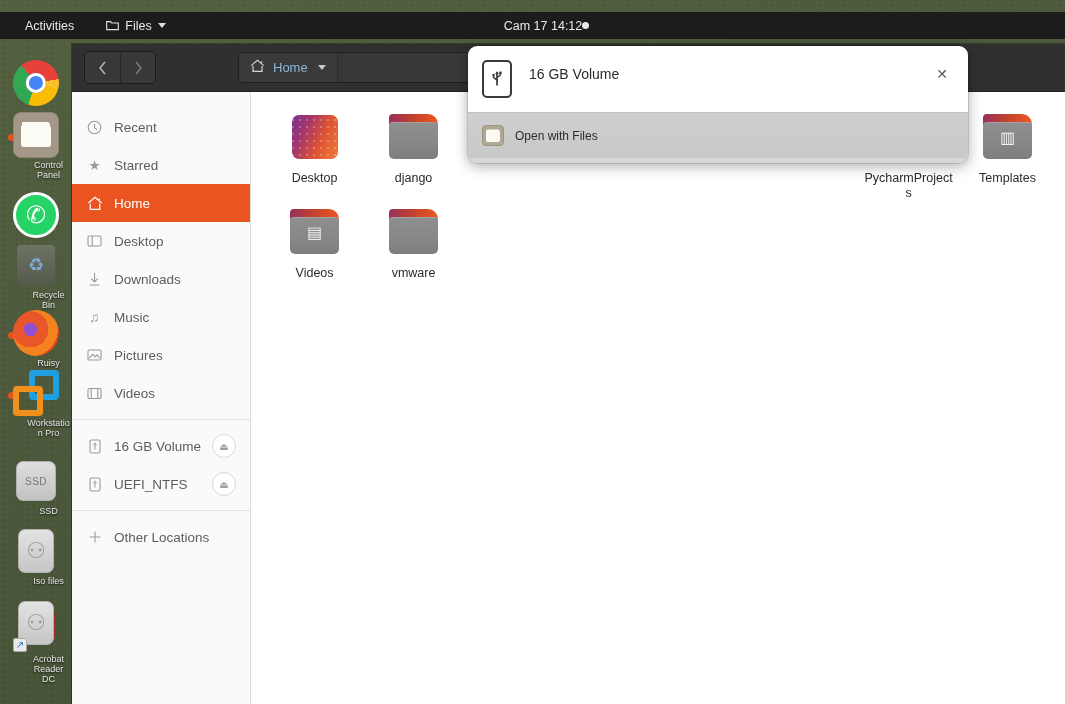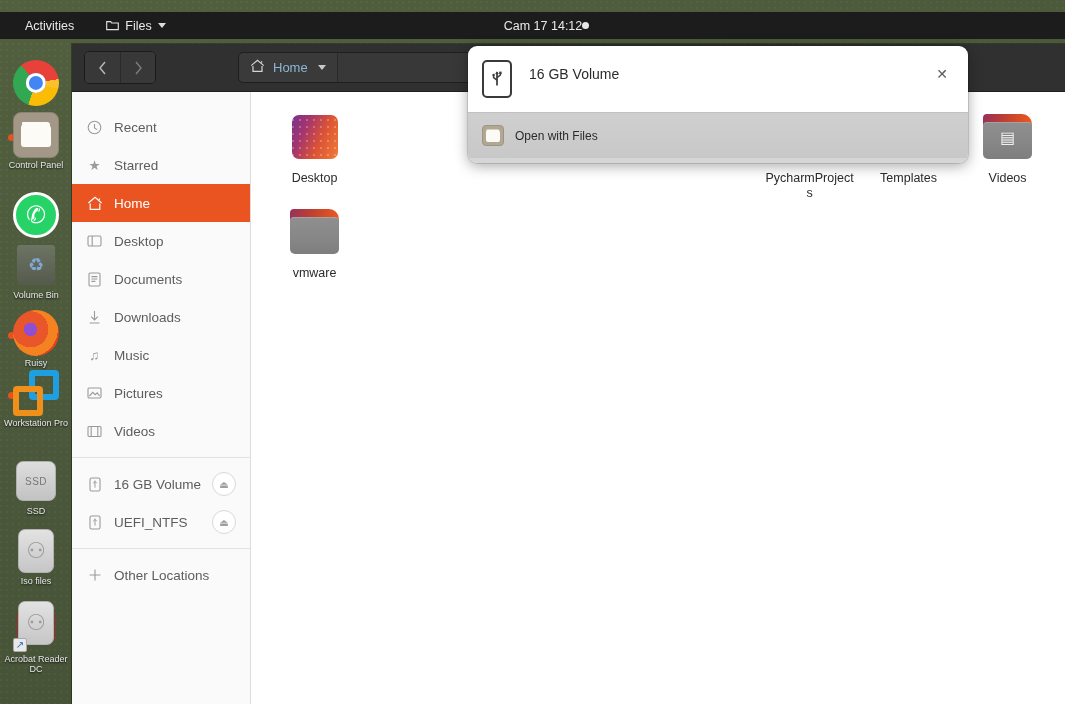--- a/index.html
+++ b/index.html
@@ -26,20 +26,21 @@
   .desk-item {
     position: absolute; left: 0; width: 72px;
     display: flex; flex-direction: column; align-items: center;
   }
   .desk-glyph { width: 46px; height: 46px; position: relative; }
   .desk-label {
     margin-top: 2px; width: 70px; text-align: center;
     font-size: 9px; line-height: 10px; color: #e8e8e8;
     text-shadow: 0 1px 2px rgba(0,0,0,0.85);
     word-wrap: break-word;
+    padding-left: 25px;
   }
   .sel-dot {
     position: absolute; left: 8px; top: 22px;
     width: 7px; height: 7px; border-radius: 50%;
     background: #e8511c;
   }
   
   .ic-chrome {
     border-radius: 50%;
     background:
@@ -341,21 +342,21 @@
 
     <div class="desk-item" style="top:172px">
       <div class="desk-glyph ic-whatsapp"></div>
       <div class="desk-label"></div>
     </div>
 
     <div class="desk-item" style="top:222px">
       <div class="desk-glyph">
           <div class="ic-bin"></div>
         </div>
-      <div class="desk-label">Volume Bin</div>
+      <div class="desk-label">Recycle Bin</div>
     </div>
 
     <div class="desk-item" style="top:290px">
       <div class="sel-dot"></div>
       <div class="desk-glyph ic-firefox"></div>
       <div class="desk-label">Ruisy</div>
     </div>
 
     <div class="desk-item" style="top:350px">
       <div class="sel-dot"></div>
@@ -472,29 +473,20 @@
         <div class="side-item">
           <span class="s-ico">
             <svg width="15" height="14" viewBox="0 0 15 14">
                 <rect x="1" y="2" width="13" height="10" rx="1.4" fill="none" stroke="#9a9a9a" stroke-width="1.1"></rect>
                 <path d="M5.2 2v10" stroke="#9a9a9a" stroke-width="1.1"></path>
               </svg>
           </span>
           <span class="side-label">Desktop</span>
         </div>
 
-        <div class="side-item">
-          <span class="s-ico">
-            <svg width="13" height="15" viewBox="0 0 13 15">
-                <rect x="1" y="1" width="11" height="13" rx="1.2" fill="none" stroke="#9a9a9a" stroke-width="1.1"></rect>
-                <path d="M3.4 4.6h6M3.4 7h6M3.4 9.4h4" stroke="#9a9a9a" stroke-width="1.1"></path>
-              </svg>
-          </span>
-          <span class="side-label">Documents</span>
-        </div>
 
         <div class="side-item">
           <span class="s-ico">
             <svg width="13" height="15" viewBox="0 0 13 15">
                 <path d="M6.5 1v8.4M3.2 6.6l3.3 3.3 3.3-3.3M1.6 13h9.8" fill="none" stroke="#9a9a9a" stroke-width="1.1"></path>
               </svg>
           </span>
           <span class="side-label">Downloads</span>
         </div>
 
@@ -563,20 +555,29 @@
       <div class="content">
         <div class="grid">
 
           <div class="file-item">
             <div class="file-icon">
               <div class="desktop-thumb"></div>
             </div>
             <div class="file-name">Desktop</div>
           </div>
 
+          <div class="file-item">
+            <div class="file-icon">
+              <div class="folder">
+                  <div class="tab"></div>
+                  <div class="body"></div>
+                </div>
+            </div>
+            <div class="file-name">django</div>
+          </div>
 
           <div class="file-item"></div>
           <div class="file-item"></div>
           <div class="file-item"></div>
           <div class="file-item"></div>
 
           <div class="file-item">
             <div class="file-icon">
               <div class="folder">
                   <div class="tab"></div>

